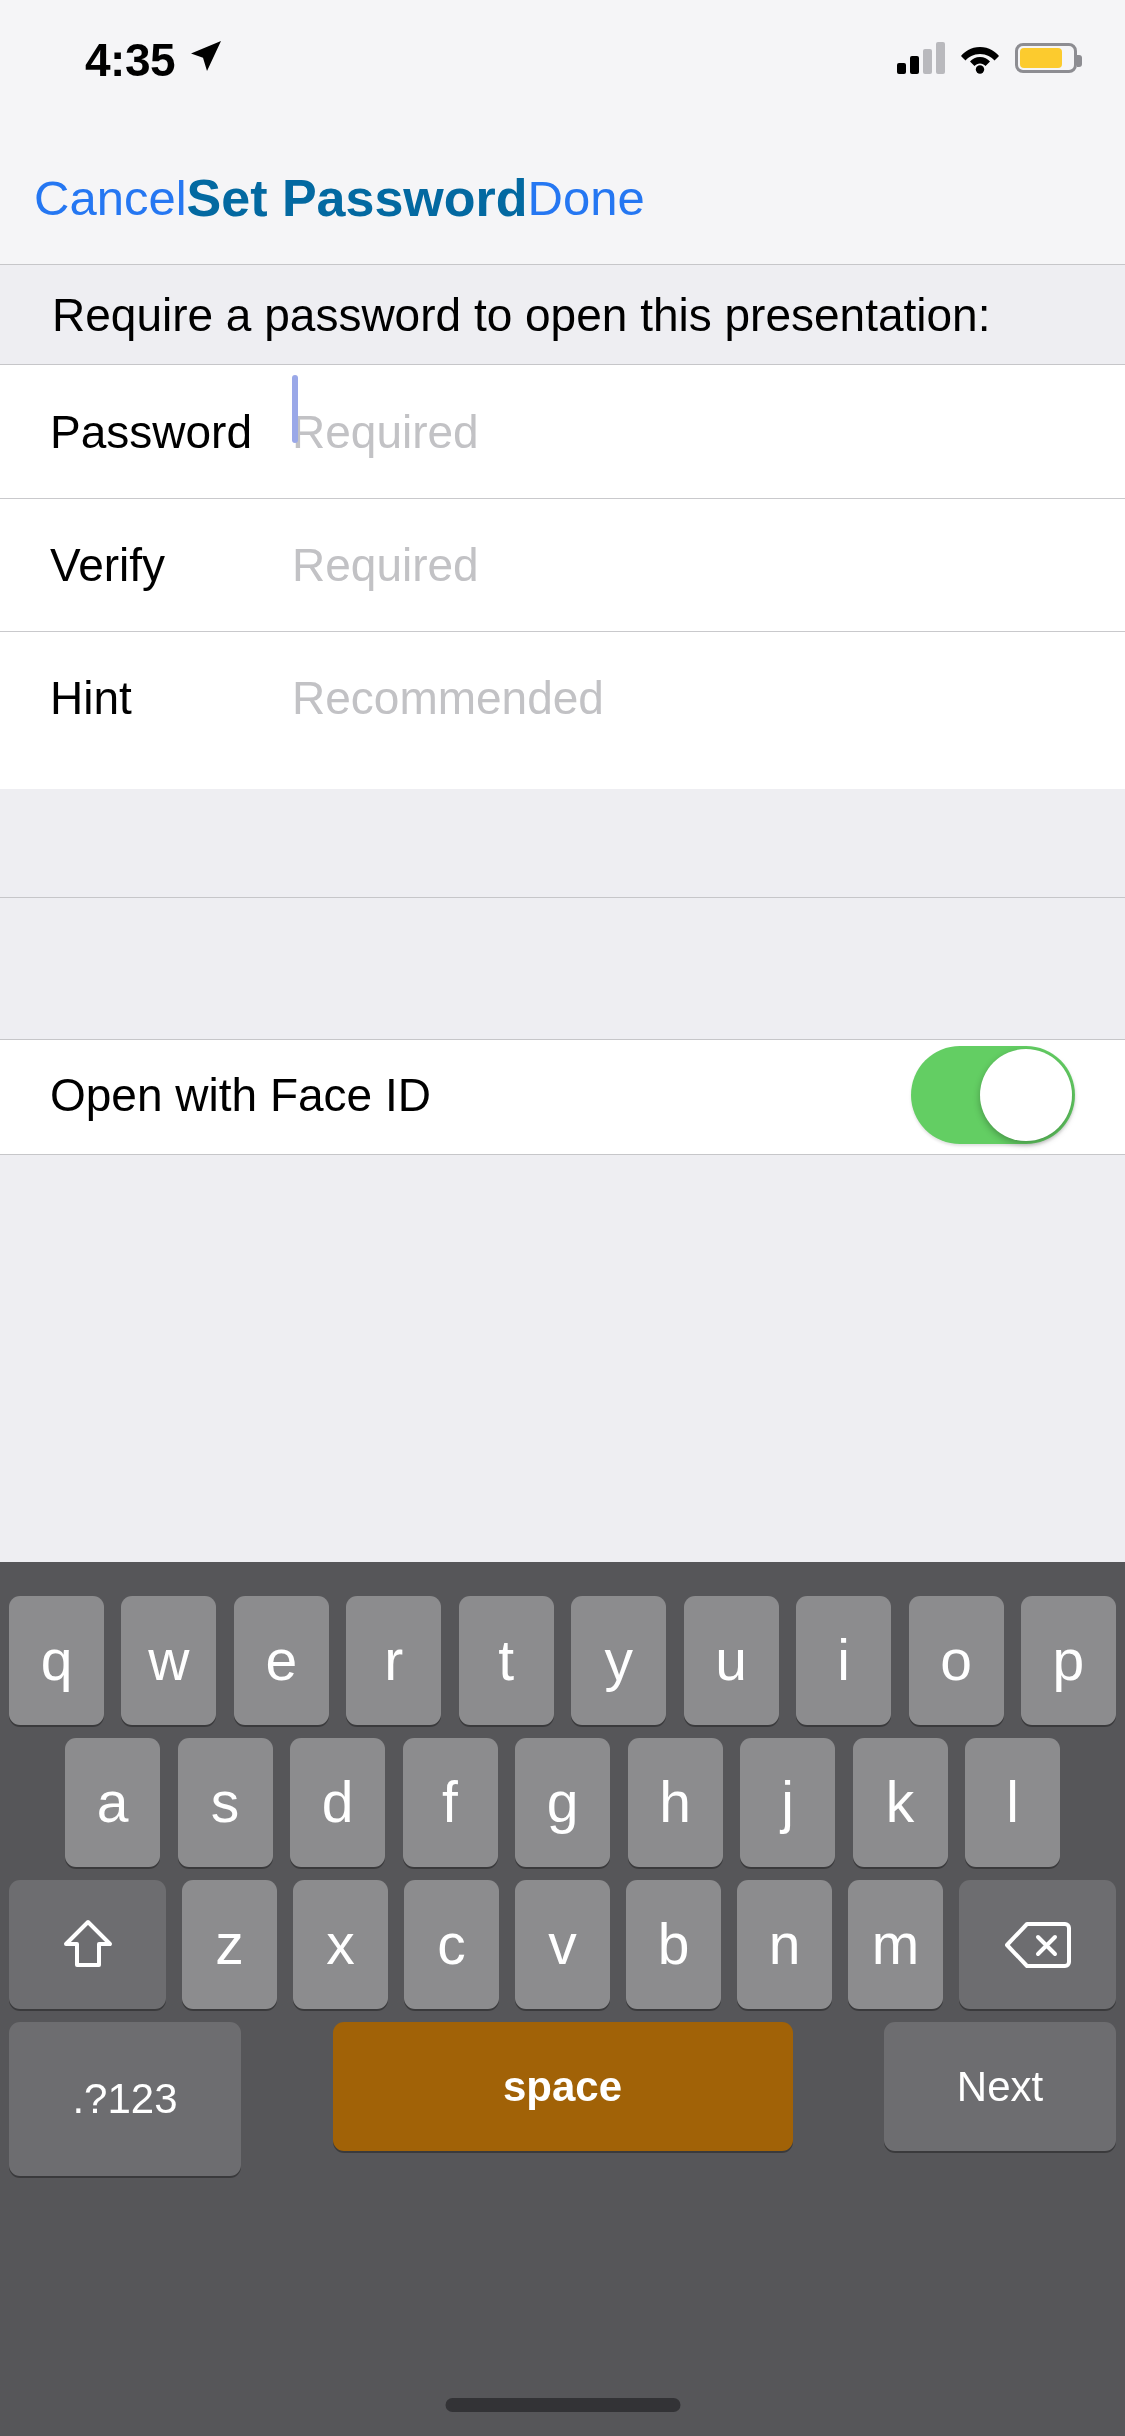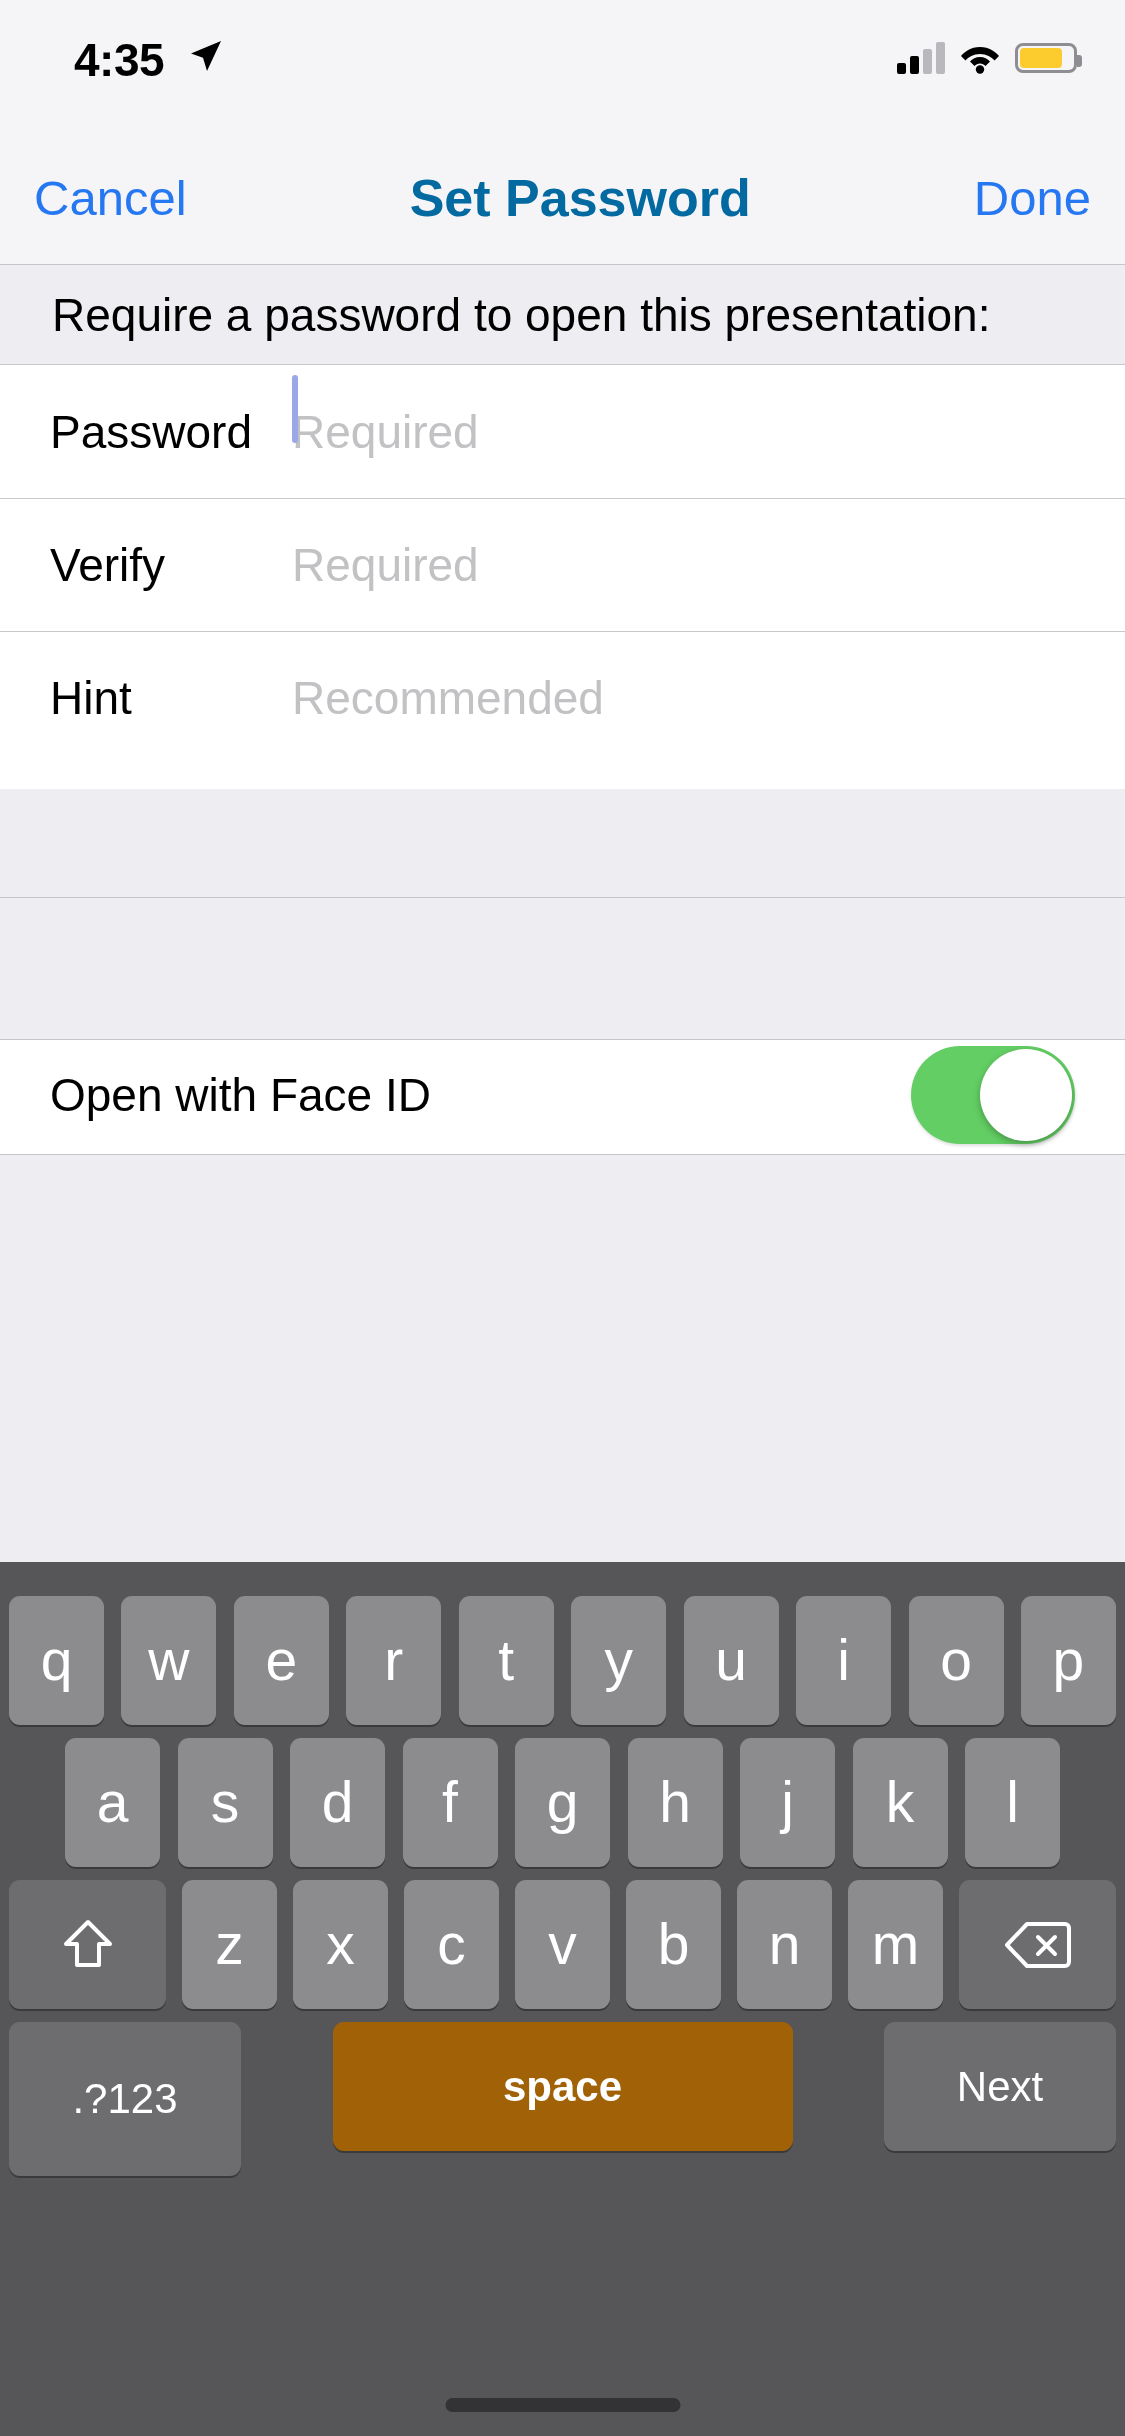--- a/index.html
+++ b/index.html
@@ -11,21 +11,21 @@
     overflow:hidden;
   }
   .phone { position:relative; width:1125px; height:2436px; background:#eeeef2; }
 
   
   .statusbar {
     position:absolute; top:0; left:0; width:1125px; height:132px;
     background:#f5f5f7;
   }
   .sb-time {
-    position:absolute; left:74px; top:30px;
+    position:absolute; left:85px; top:30px;
     font-size:46px; font-weight:700; color:#000;
     letter-spacing:-0.5px; line-height:60px;
   }
   .sb-loc {
     position:absolute; left:186px; top:36px;
     width:40px; height:40px;
   }
   .sb-right {
     position:absolute; right:48px; top:30px;
     display:flex; align-items:center; gap:14px; height:56px;
@@ -45,21 +45,21 @@
   .batt .nub {
     position:absolute; right:-8px; top:9px; width:5px; height:12px;
     background:#8d8d92; border-radius:0 3px 3px 0;
   }
 
   
   .navbar {
     position:absolute; top:132px; left:0; width:1125px; height:133px;
     background:#f5f5f7;
     border-bottom:1px solid #c6c6c9;
-    display:flex; align-items:center; justify-content:space-between;
+    display:flex; align-items:center; justify-content:flex-start;
     padding:0 34px;
   }
   .nav-btn { font-size:49px; color:#2577f2; line-height:1; white-space:nowrap; }
   .nav-title { font-size:52px; font-weight:700; color:#0369a1; line-height:1; }
 
   
   .sec-header {
     position:absolute; top:265px; left:0; width:1125px; height:100px;
     background:#eeeef2;
     display:flex; align-items:center;

